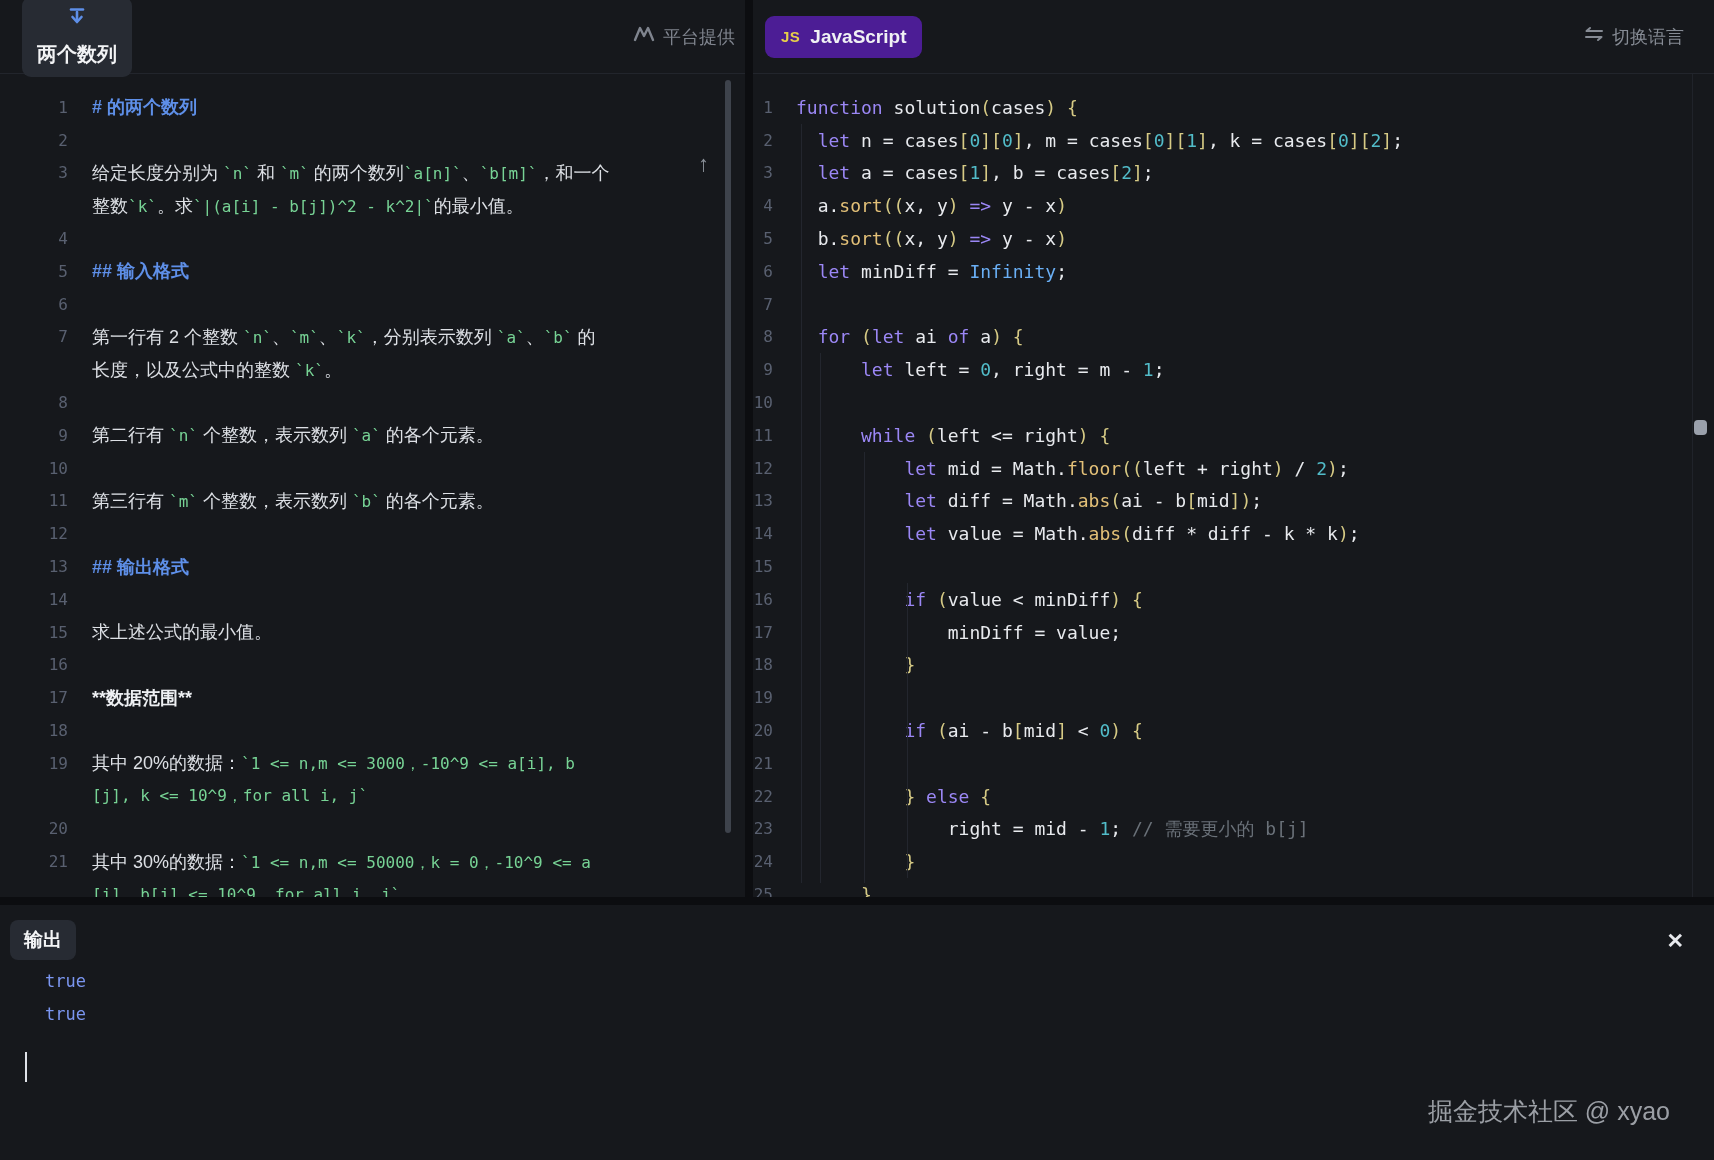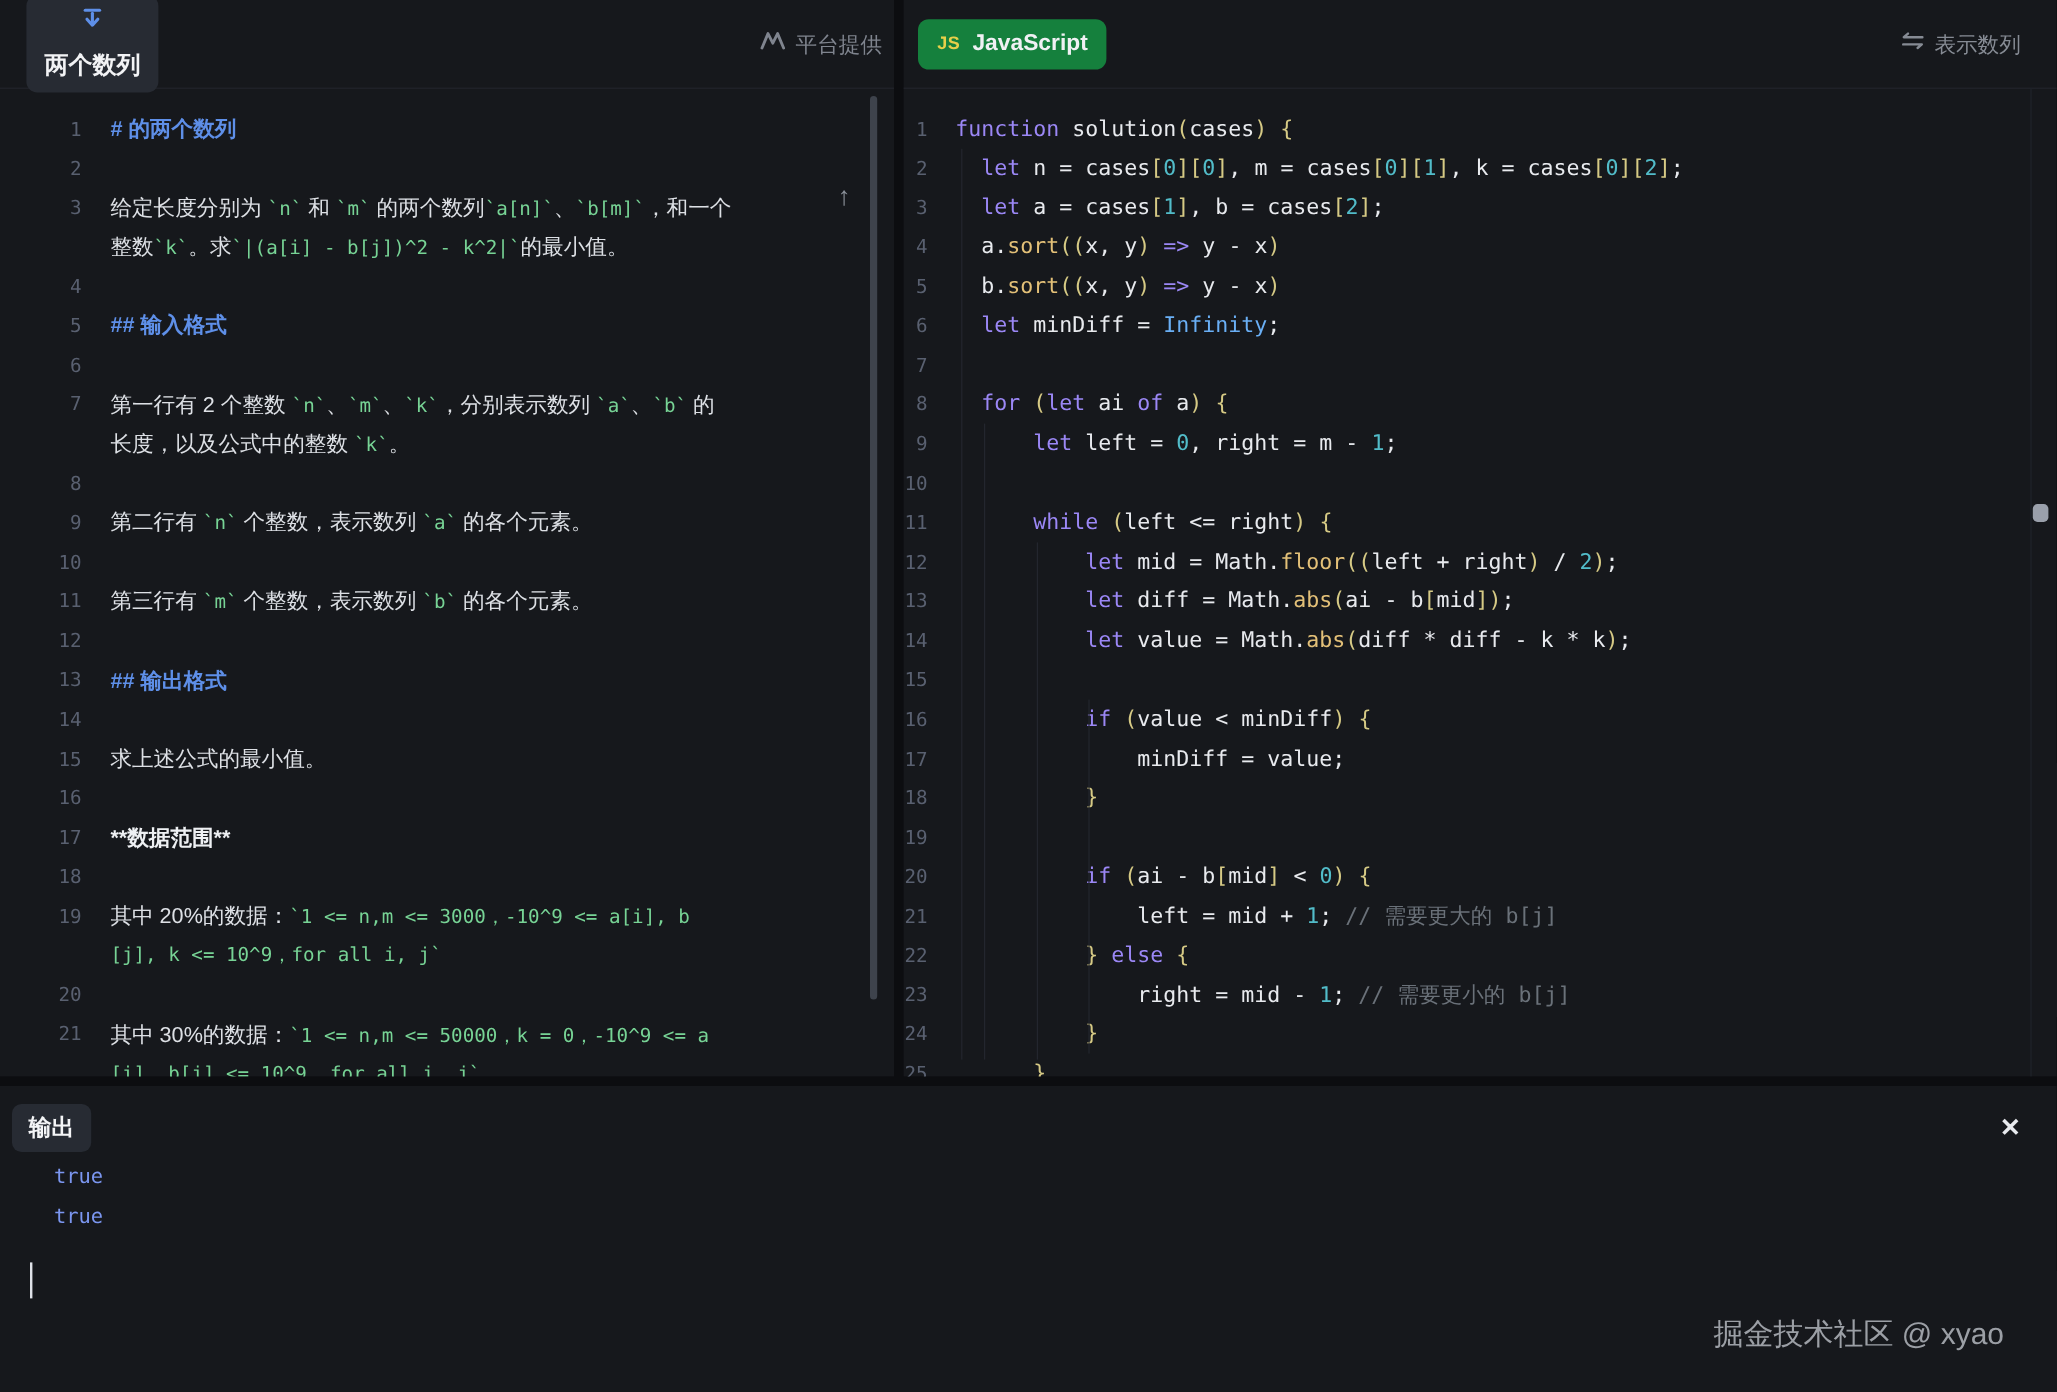--- a/index.html
+++ b/index.html
@@ -22,21 +22,21 @@
     background:#272b33;border-radius:9px;padding:9px 15px;
     color:#f2f3f5;font-size:20px;font-weight:700;cursor:pointer;flex-direction:column;
   }
   .provider{
     position:absolute;right:10px;top:0;height:73px;
     display:flex;align-items:center;gap:8px;
     color:#7f848e;font-size:18px;
   }
   .lang-badge{
     margin-left:12px;display:flex;align-items:center;gap:10px;
-    background:#15803d;border-radius:9px;padding:10px 16px;cursor:pointer;
+    background:#4c1d95;border-radius:9px;padding:10px 16px;cursor:pointer;
   }
   .js-mark{color:#e7cf4a;font-weight:700;font-size:15px;letter-spacing:.5px}
   .lang-name{color:#f0f1f4;font-size:19px;font-weight:600}
   .switch-lang{
     position:absolute;right:24px;top:0;height:73px;
     display:flex;align-items:center;gap:8px;
     color:#868b94;font-size:18px;cursor:pointer;background:none;border:none;
     font-family:"Liberation Sans",sans-serif;
   }
   
@@ -166,21 +166,21 @@
       <span class="js-mark">JS</span>
       <span class="lang-name">JavaScript</span>
     </div>
     <button class="switch-lang">
       <span class="icon-svg">
         <svg width="20" height="16" viewBox="0 0 20 16">
           <path d="M6 2 L2.5 5 L18 5" stroke="#868b94" stroke-width="2" fill="none" stroke-linecap="round" stroke-linejoin="round"></path>
           <path d="M14 14 L17.5 11 L2 11" stroke="#868b94" stroke-width="2" fill="none" stroke-linecap="round" stroke-linejoin="round"></path>
         </svg>
       </span>
-      <span>表示数列</span>
+      <span>切换语言</span>
     </button>
   </header>
 
   <div class="editor code">
     <div class="guide g-gutter"></div>
     <div class="guide g-c2"></div>
     <div class="guide g-c6"></div>
     <div class="guide g-c10"></div>
     <div class="rows" id="code-rows">
         <div class="row"><span class="ln">1</span><span class="lc"><span class="sg-k">function</span><span class="sg-t"> solution</span><span class="sg-p">(</span><span class="sg-t">cases</span><span class="sg-p">)</span><span class="sg-t"> </span><span class="sg-p">{</span></span></div>
@@ -196,21 +196,21 @@
         <div class="row"><span class="ln">11</span><span class="lc"><span class="sg-t">      </span><span class="sg-k">while</span><span class="sg-t"> </span><span class="sg-p">(</span><span class="sg-t">left &lt;= right</span><span class="sg-p">)</span><span class="sg-t"> </span><span class="sg-p">{</span></span></div>
         <div class="row"><span class="ln">12</span><span class="lc"><span class="sg-t">          </span><span class="sg-k">let</span><span class="sg-t"> mid = Math.</span><span class="sg-f">floor</span><span class="sg-p">((</span><span class="sg-t">left + right</span><span class="sg-p">)</span><span class="sg-t"> / </span><span class="sg-n">2</span><span class="sg-p">)</span><span class="sg-t">;</span></span></div>
         <div class="row"><span class="ln">13</span><span class="lc"><span class="sg-t">          </span><span class="sg-k">let</span><span class="sg-t"> diff = Math.</span><span class="sg-f">abs</span><span class="sg-p">(</span><span class="sg-t">ai - b</span><span class="sg-p">[</span><span class="sg-t">mid</span><span class="sg-p">]</span><span class="sg-p">)</span><span class="sg-t">;</span></span></div>
         <div class="row"><span class="ln">14</span><span class="lc"><span class="sg-t">          </span><span class="sg-k">let</span><span class="sg-t"> value = Math.</span><span class="sg-f">abs</span><span class="sg-p">(</span><span class="sg-t">diff * diff - k * k</span><span class="sg-p">)</span><span class="sg-t">;</span></span></div>
         <div class="row"><span class="ln">15</span><span class="lc"></span></div>
         <div class="row"><span class="ln">16</span><span class="lc"><span class="sg-t">          </span><span class="sg-k">if</span><span class="sg-t"> </span><span class="sg-p">(</span><span class="sg-t">value &lt; minDiff</span><span class="sg-p">)</span><span class="sg-t"> </span><span class="sg-p">{</span></span></div>
         <div class="row"><span class="ln">17</span><span class="lc"><span class="sg-t">              minDiff = value;</span></span></div>
         <div class="row"><span class="ln">18</span><span class="lc"><span class="sg-t">          </span><span class="sg-p">}</span></span></div>
         <div class="row"><span class="ln">19</span><span class="lc"></span></div>
         <div class="row"><span class="ln">20</span><span class="lc"><span class="sg-t">          </span><span class="sg-k">if</span><span class="sg-t"> </span><span class="sg-p">(</span><span class="sg-t">ai - b</span><span class="sg-p">[</span><span class="sg-t">mid</span><span class="sg-p">]</span><span class="sg-t"> &lt; </span><span class="sg-n">0</span><span class="sg-p">)</span><span class="sg-t"> </span><span class="sg-p">{</span></span></div>
-        <div class="row"><span class="ln">21</span><span class="lc"><span class="sg-t">              left = mid + </span><span class="sg-n">1</span><span class="sg-t">; </span><span class="sg-cm">// 需要更大的 b[j]</span></span></div>
+        <div class="row"><span class="ln">21</span></div>
         <div class="row"><span class="ln">22</span><span class="lc"><span class="sg-t">          </span><span class="sg-p">}</span><span class="sg-t"> </span><span class="sg-k">else</span><span class="sg-t"> </span><span class="sg-p">{</span></span></div>
         <div class="row"><span class="ln">23</span><span class="lc"><span class="sg-t">              right = mid - </span><span class="sg-n">1</span><span class="sg-t">; </span><span class="sg-cm">// 需要更小的 b[j]</span></span></div>
         <div class="row"><span class="ln">24</span><span class="lc"><span class="sg-t">          </span><span class="sg-p">}</span></span></div>
         <div class="row"><span class="ln">25</span><span class="lc"><span class="sg-t">      </span><span class="sg-p">}</span></span></div>
       </div>
   </div>
 
   <div class="right-track"></div>
   <div class="vthumb right-thumb"></div>
 </section>

